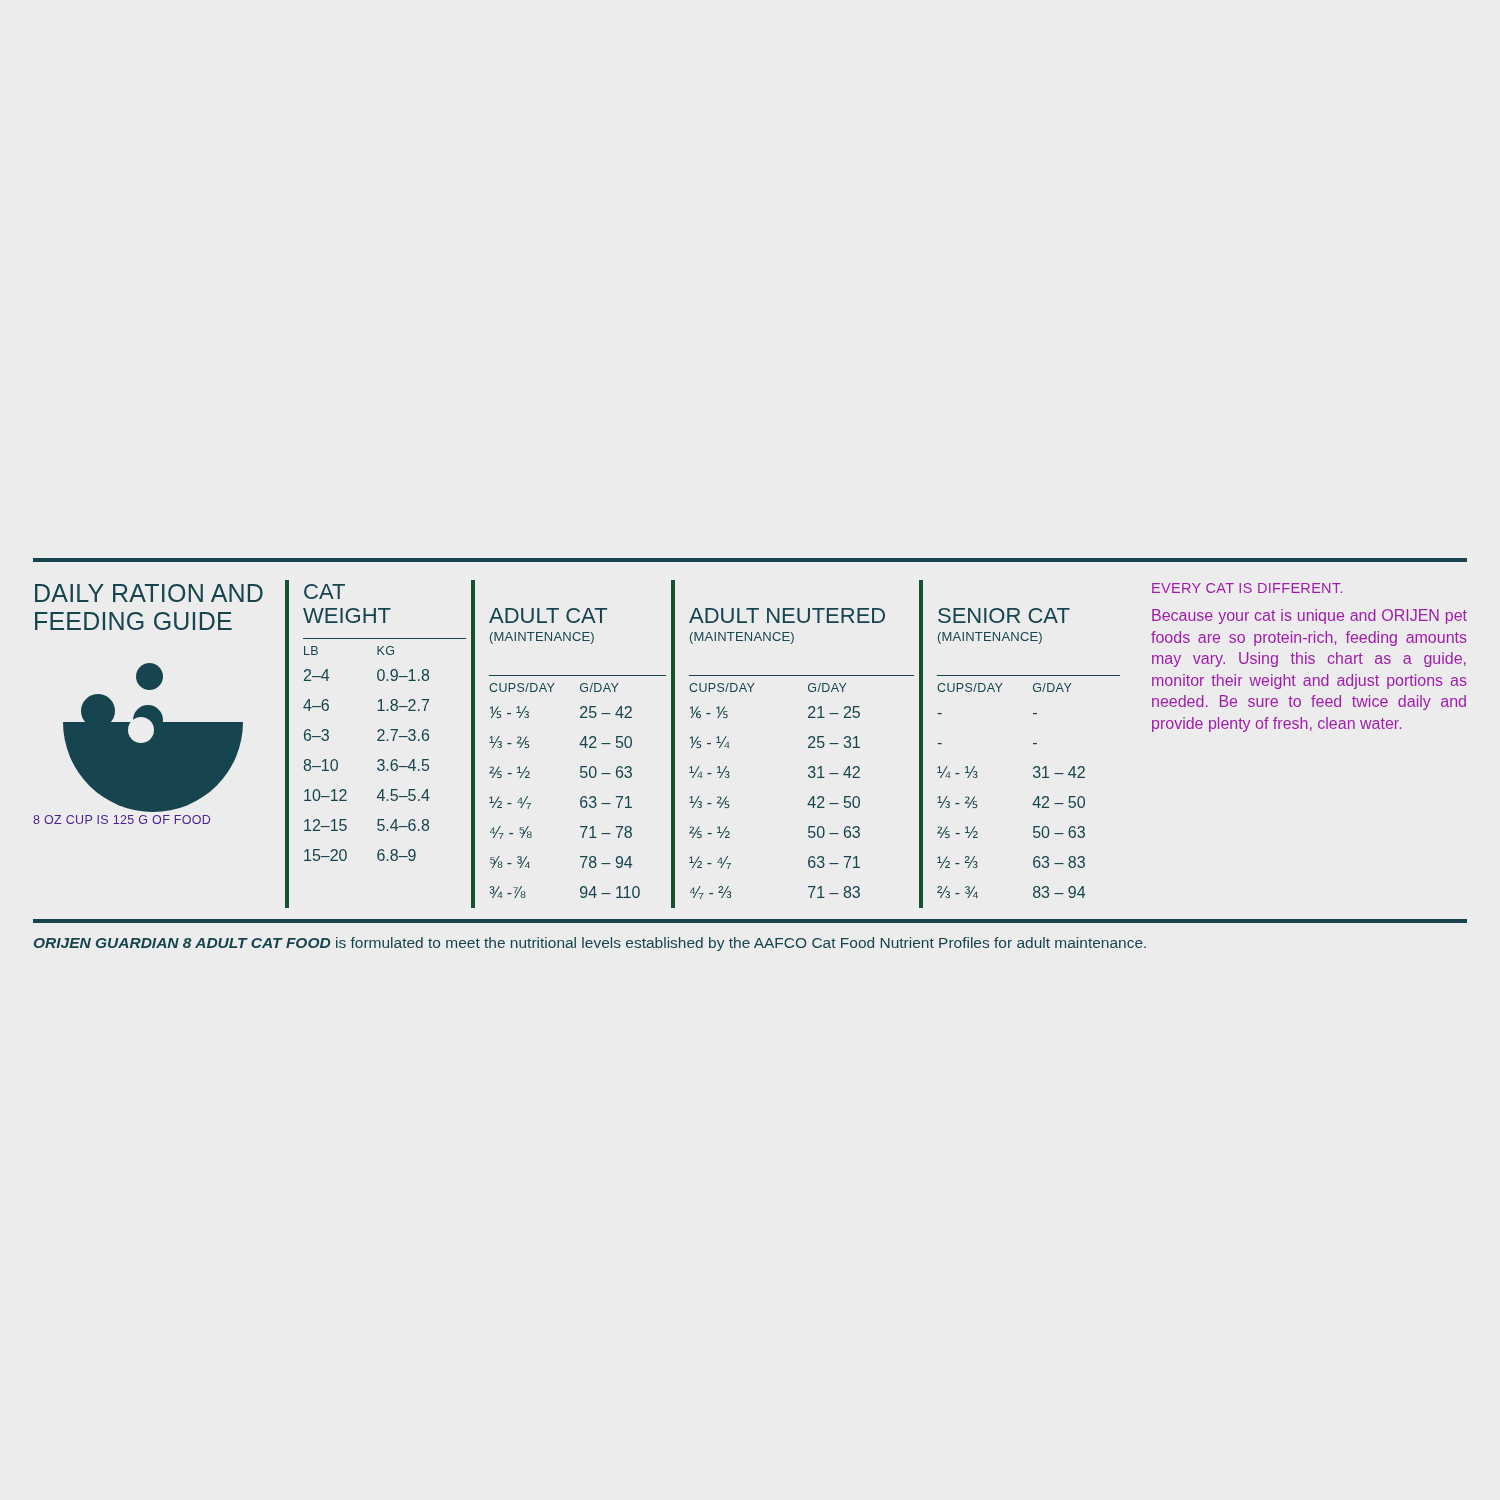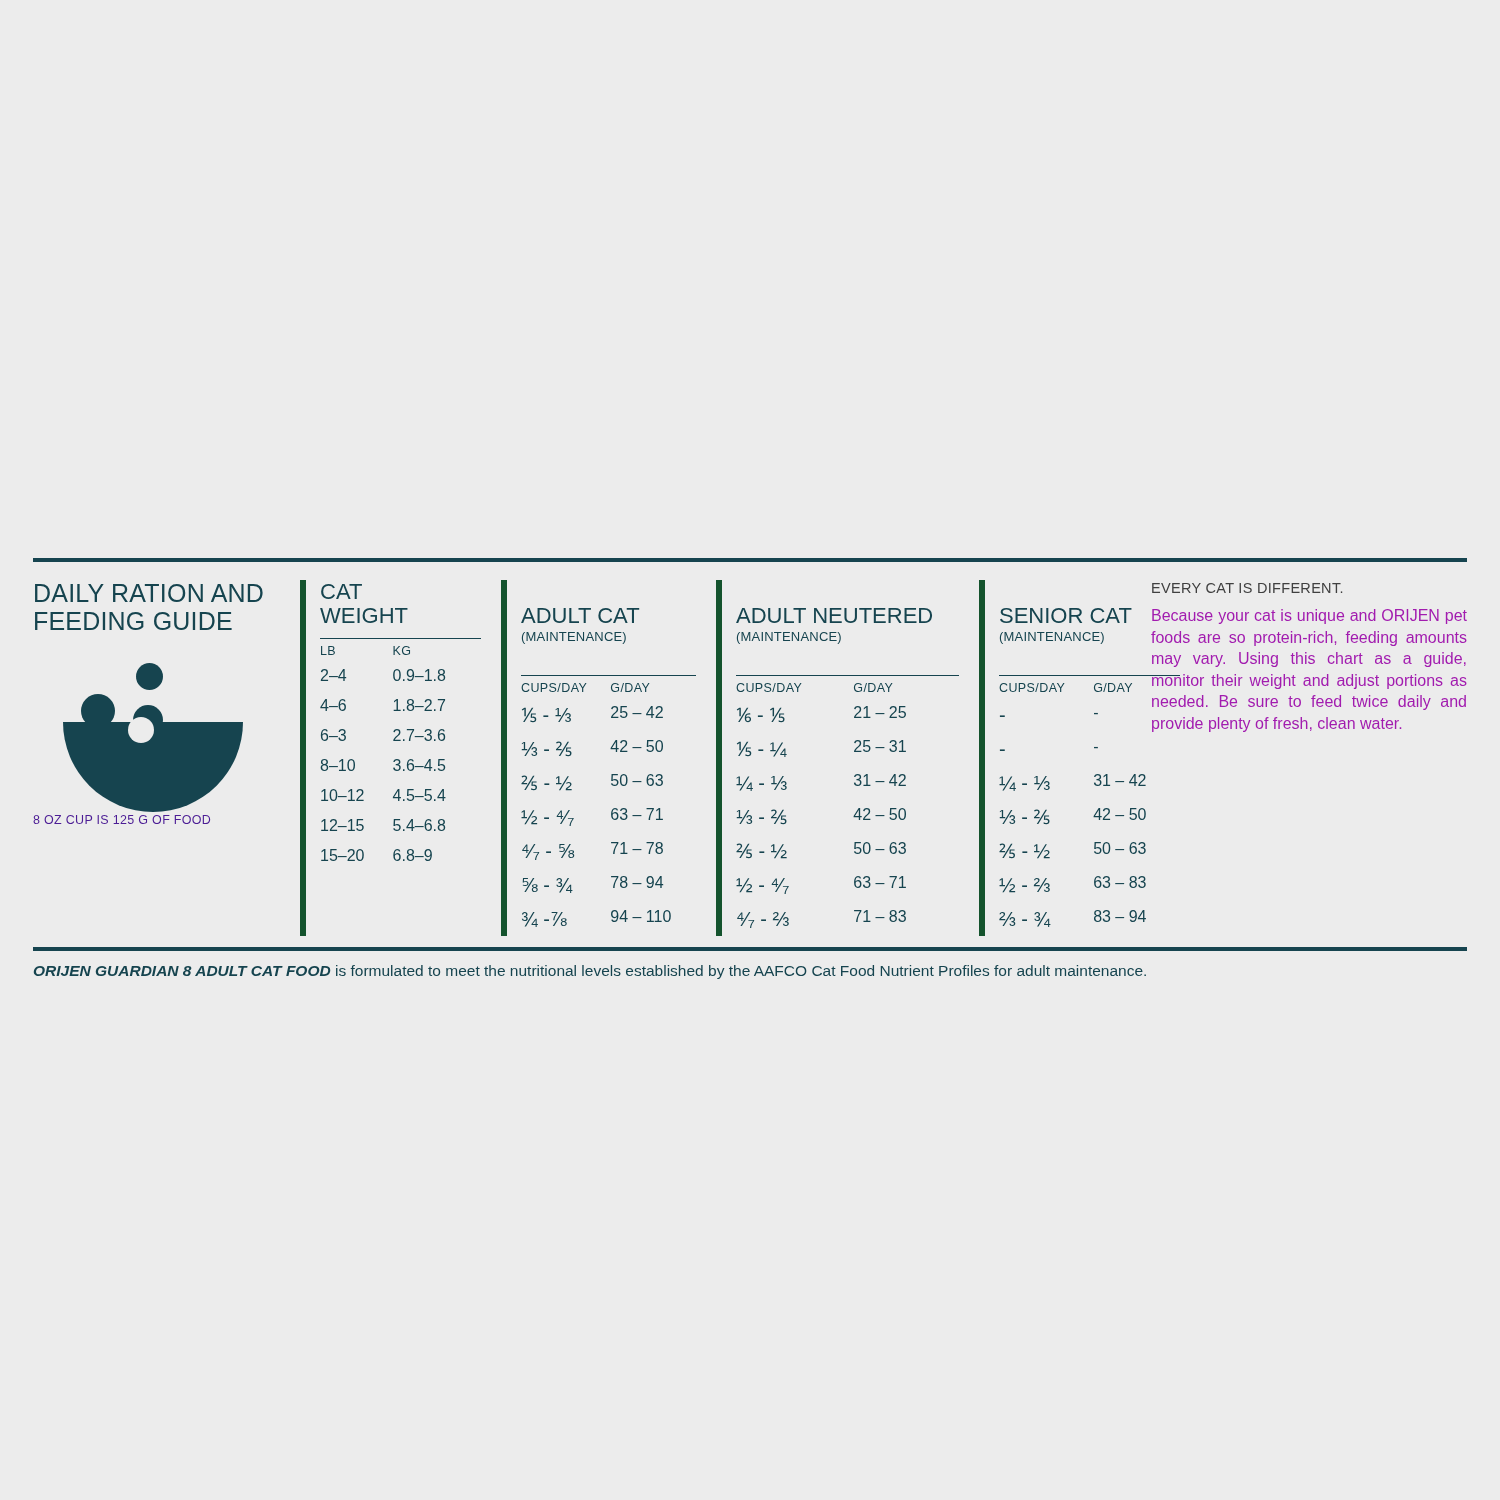--- a/index.html
+++ b/index.html
@@ -113,24 +113,23 @@
   }
 
   
   .table-block {
     flex: 0 0 840px;
     width: 840px;
     display: flex;
   }
   .col-group {
     box-sizing: border-box;
-    border-left: 6px solid #14532d;
+    border-left: 4px solid #14532d;
     padding-left: 14px;
     padding-right: 5px;
-    margin-left: 15px;
   }
   .g-weight { width: 186px; }
   .g-lean   { width: 200px; }
   .g-adult  { width: 248px; }
   .g-senior { width: 206px; }
 
   .grp-title {
     font-size: 22px;
     line-height: 1.08;
     color: #16444f;
@@ -164,32 +163,32 @@
   .w-lb   { width: 82px; }
   .w-kg   { width: 100px; }
   .w-cups { width: 100px; }
   .w-g    { width: 96px; }
 
   .g-adult .w-cups { width: 122px; }
   .g-adult .w-g { width: 110px; }
   .g-senior .w-cups { width: 104px; }
   .g-senior .w-g { width: 96px; }
 
-  .frac { font-size: 20px; }
+  .frac { font-size: 16px; }
 
   
   .right-col {
     flex: 1 1 auto;
     padding-left: 26px;
     box-sizing: border-box;
   }
   .right-title {
     font-size: 14.5px;
     letter-spacing: 0.3px;
-    color: #404040;
+    color: #a21caf;
     margin-bottom: 9px;
   }
   .right-body {
     font-size: 16px;
     line-height: 1.35;
     color: #a21caf;
     text-align: justify;
     max-width: 348px;
   }
 

